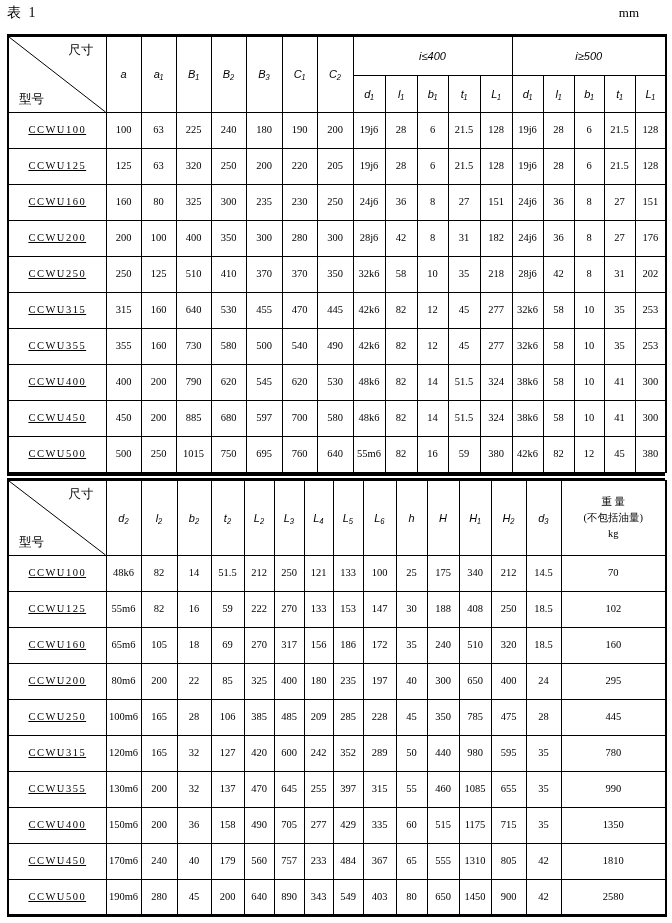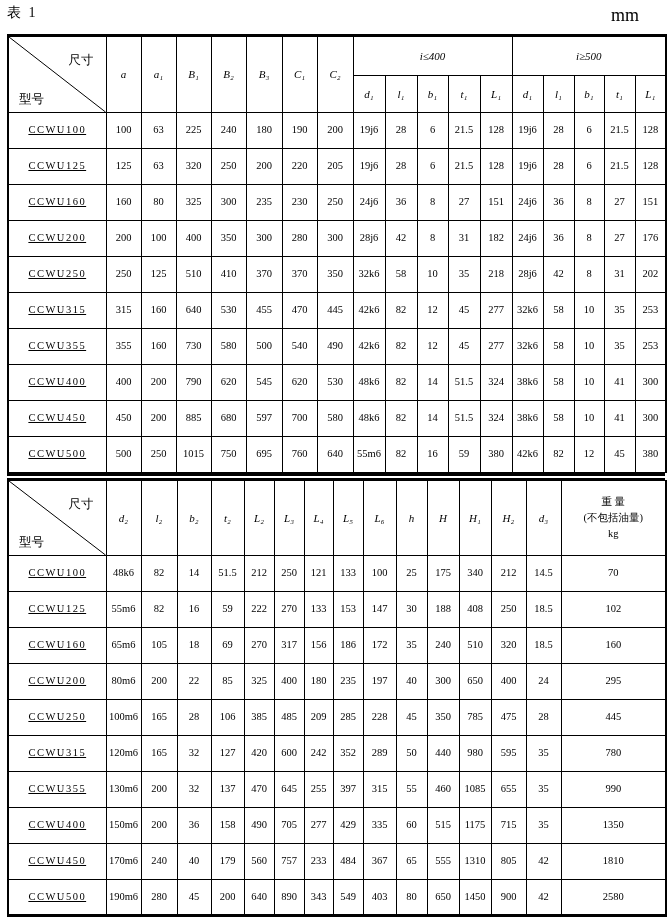--- a/index.html
+++ b/index.html
@@ -6,48 +6,48 @@
   body {
     width:672px; height:923px; overflow:hidden; color:#000;
     font-family:"Liberation Serif","DejaVu Serif",serif;
   }
   .sheet { padding:0 7px; }
   .titlebar { position:relative; height:34px; }
   .doc-title {
     position:absolute; left:0; right:4px; top:4px; text-align:left;
     font-size:14px; letter-spacing:2px;
   }
-  .unit { position:absolute; right:26px; top:5px; font-size:18px; }
+  .unit { position:absolute; right:26px; top:5px; font-size:13px; }
 
   table { border-collapse:collapse; table-layout:fixed; width:658px; }
   #t1 { border-left:2px solid #000; border-right:2px solid #000; border-top:3px solid #000; }
   #t2 { border-left:2px solid #000; border-right:2px solid #000; border-bottom:3px solid #000; }
   .tables-divider { height:2px; border-top:3px solid #000; border-bottom:2px solid #000; margin:0; }
 
   th, td {
     border:1px solid #000; text-align:center; vertical-align:middle;
     padding:0 1px; font-weight:normal; font-size:10.5px; line-height:1.15;
     overflow:hidden; white-space:nowrap;
   }
   thead th.letter, thead th.grp {
     font-style:italic; font-size:11px;
-    font-family:Liberation Serif, serif;
+    font-family:Liberation Sans, sans-serif;
   }
   #t1 thead tr.grprow { height:40px; }
   #t1 thead tr.subrow { height:37px; }
   #t1 tbody tr { height:36px; }
   #t2 thead tr { height:75px; }
   #t2 tbody tr { height:36px; }
 
   td.model { letter-spacing:1.5px; font-size:10.5px;text-decoration:underline; }
 
   .corner { position:relative; padding:0; }
   .corner .diag { position:absolute; left:0; top:0; width:100%; height:100%; display:block; }
   .corner .corner-top {
-    position:absolute; top:16px; right:12px; font-size:12.5px; font-style:normal;
+    position:absolute; top:6px; right:12px; font-size:12.5px; font-style:normal;
   }
   .corner .corner-bottom {
     position:absolute; bottom:6px; left:10px; font-size:12.5px; font-style:normal;
   }
   .weight-head div { line-height:1.5; font-size:10.5px; white-space:nowrap; }
 </style>
 </head>
 <body>
 
 <div class="sheet">

